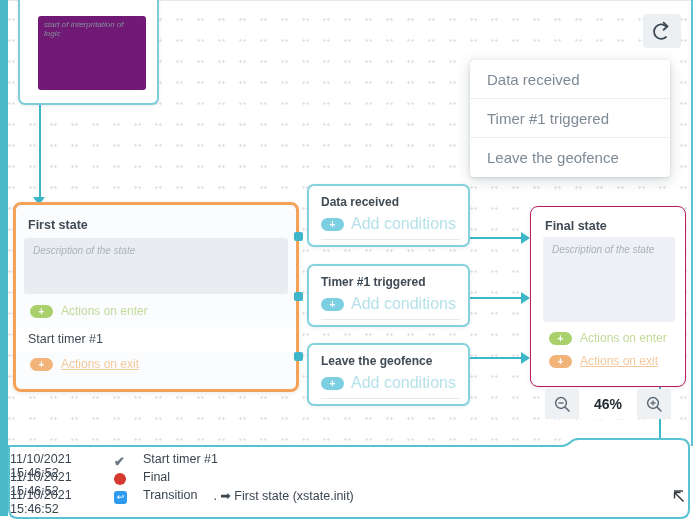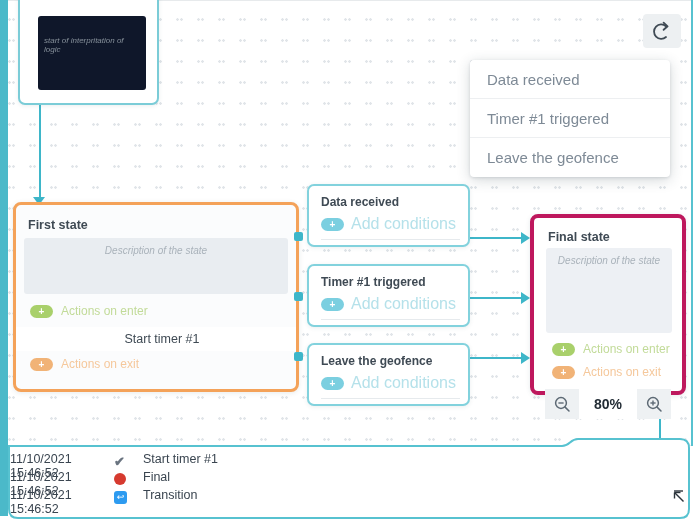--- a/index.html
+++ b/index.html
@@ -19,55 +19,55 @@
   .teal-bar { position:absolute; left:0; top:0; width:8px; height:516px;
     background:#4bb9c9; z-index:30; }
   .canvas-right-border { position:absolute; left:691px; top:0; width:2px; height:446px;
     background:#57c2d0; z-index:5; }
 
   
   .start-card { position:absolute; left:10px; top:-12px; width:141px; height:116px;
     background:#fff; border:2px solid #7bccd7; border-radius:7px;
     box-shadow:0 1px 4px rgba(60,90,100,.10); z-index:3; }
   .start-desc { position:absolute; left:18px; top:25px; right:11px; bottom:13px;
-    background:#0f172a; border-radius:3px; padding:20px 6px;
+    background:#701a75; border-radius:3px; padding:4px 6px;
     font-style:italic; font-size:8px; color:#858f99; }
 
   
   .vline { position:absolute; background:#3eb6c9; width:2px; z-index:2; }
   .hline { position:absolute; background:#3eb6c9; height:2px; z-index:2; }
   .arrow-down { position:absolute; width:0; height:0; z-index:2;
     border-left:6px solid transparent; border-right:6px solid transparent;
     border-top:8px solid #3eb6c9; }
   .arrow-right { position:absolute; width:0; height:0; z-index:2;
     border-top:6px solid transparent; border-bottom:6px solid transparent;
     border-left:9px solid #3eb6c9; }
   .conn-sq { position:absolute; width:9px; height:9px; background:#3eb6c9;
     border-radius:2px; z-index:6; }
 
   
   .state-card { position:absolute; background:#fbfcfd; border-radius:8px; z-index:4;
-    box-shadow:0 1px 5px rgba(60,90,100,.12);text-align:center; }
+    box-shadow:0 1px 5px rgba(60,90,100,.12); }
   .first-state { left:13px; top:202px; width:286px; height:190px;
     border:3px solid #f4a259; }
-  .final-state { left:530px; top:214px; width:156px; height:181px;
-    background:#fff; border:4px solid #be185d; }
+  .final-state { left:530px; top:206px; width:156px; height:181px;
+    background:#fff; border:1px solid #be185d; }
   .card-title { position:absolute; left:12px; font-size:12.5px; font-weight:600;
     color:#3f4a54; }
   .desc-box { position:absolute; background:#e9edf1; border-radius:3px;
     padding:7px 9px; font-style:italic; font-size:10px; color:#a9b2ba; }
   .action-row { position:absolute; display:flex; align-items:center; gap:8px; }
   .pill { display:inline-flex; align-items:center; justify-content:center;
     width:23px; height:13px; border-radius:7px; color:#fff;
     font-size:10px; font-weight:700; line-height:11px; }
   .pill-green  { background:#a9d06b; }
   .pill-orange { background:#f1b377; }
   .pill-teal   { background:#7bcfe0; }
   .lbl-green  { color:#c2db99; font-size:12px; }
-  .lbl-orange { color:#f5c89c; font-size:12px; }
+  .lbl-orange { color:#f5c89c; font-size:12px;text-decoration:underline; }
   .lbl-teal   { color:#b5e1ea; font-size:16px; }
   .timer-row { position:absolute; left:0; right:0; top:122px; height:24px;
     background:#fff; line-height:24px; padding-left:12px;
     font-size:12.5px; color:#3f4a54; }
 
   
   .trans-card { position:absolute; left:307px; width:163px; height:63px;
     background:#fff; border:2px solid #82d2dd; border-radius:7px; z-index:4;
     padding:9px 12px 0 12px; box-shadow:0 1px 4px rgba(60,90,100,.10); }
   .trans-title { font-size:12px; font-weight:600; color:#3f4a54; }
@@ -192,21 +192,21 @@
   </div>
 
   <div class="zoom-bar">
     <div class="zoom-btn">
       <svg width="19" height="19" viewBox="0 0 19 19">
         <circle cx="8" cy="8" r="5.4" fill="none" stroke="#5d6974" stroke-width="1.5"></circle>
         <line x1="12.1" y1="12.1" x2="16" y2="16" stroke="#5d6974" stroke-width="1.5" stroke-linecap="round"></line>
         <line x1="5.4" y1="8" x2="10.6" y2="8" stroke="#5d6974" stroke-width="1.4"></line>
       </svg>
     </div>
-    <div class="zoom-pct">80%</div>
+    <div class="zoom-pct">46%</div>
     <div class="zoom-btn">
       <svg width="19" height="19" viewBox="0 0 19 19">
         <circle cx="8" cy="8" r="5.4" fill="none" stroke="#5d6974" stroke-width="1.5"></circle>
         <line x1="12.1" y1="12.1" x2="16" y2="16" stroke="#5d6974" stroke-width="1.5" stroke-linecap="round"></line>
         <line x1="5.4" y1="8" x2="10.6" y2="8" stroke="#5d6974" stroke-width="1.4"></line>
         <line x1="8" y1="5.4" x2="8" y2="10.6" stroke="#5d6974" stroke-width="1.4"></line>
       </svg>
     </div>
   </div>
 
@@ -246,20 +246,21 @@
           <span class="dot-red"></span>
         </span>
       <span class="llabel">Final</span>
     </div>
     <div class="log-row">
       <span class="ts">11/10/2021 15:46:52</span>
       <span class="licon">
           <span class="tr-ico">↩</span>
         </span>
       <span class="llabel">Transition</span>
+      <span class="ldetail">. ➡ First state (xstate.init)</span>
     </div>
   </div>
 
   <div class="expand-btn">
     <svg width="17" height="17" viewBox="0 0 17 17">
       <line x1="4" y1="3" x2="13" y2="3" stroke="#2b333b" stroke-width="1.4"></line>
       <line x1="4.5" y1="4.5" x2="13.5" y2="13.5" stroke="#2b333b" stroke-width="1.4"></line>
       <line x1="4.5" y1="4.5" x2="4.5" y2="10.5" stroke="#2b333b" stroke-width="1.4"></line>
       <line x1="4.5" y1="4.5" x2="10.5" y2="4.5" stroke="#2b333b" stroke-width="1.4"></line>
     </svg>

